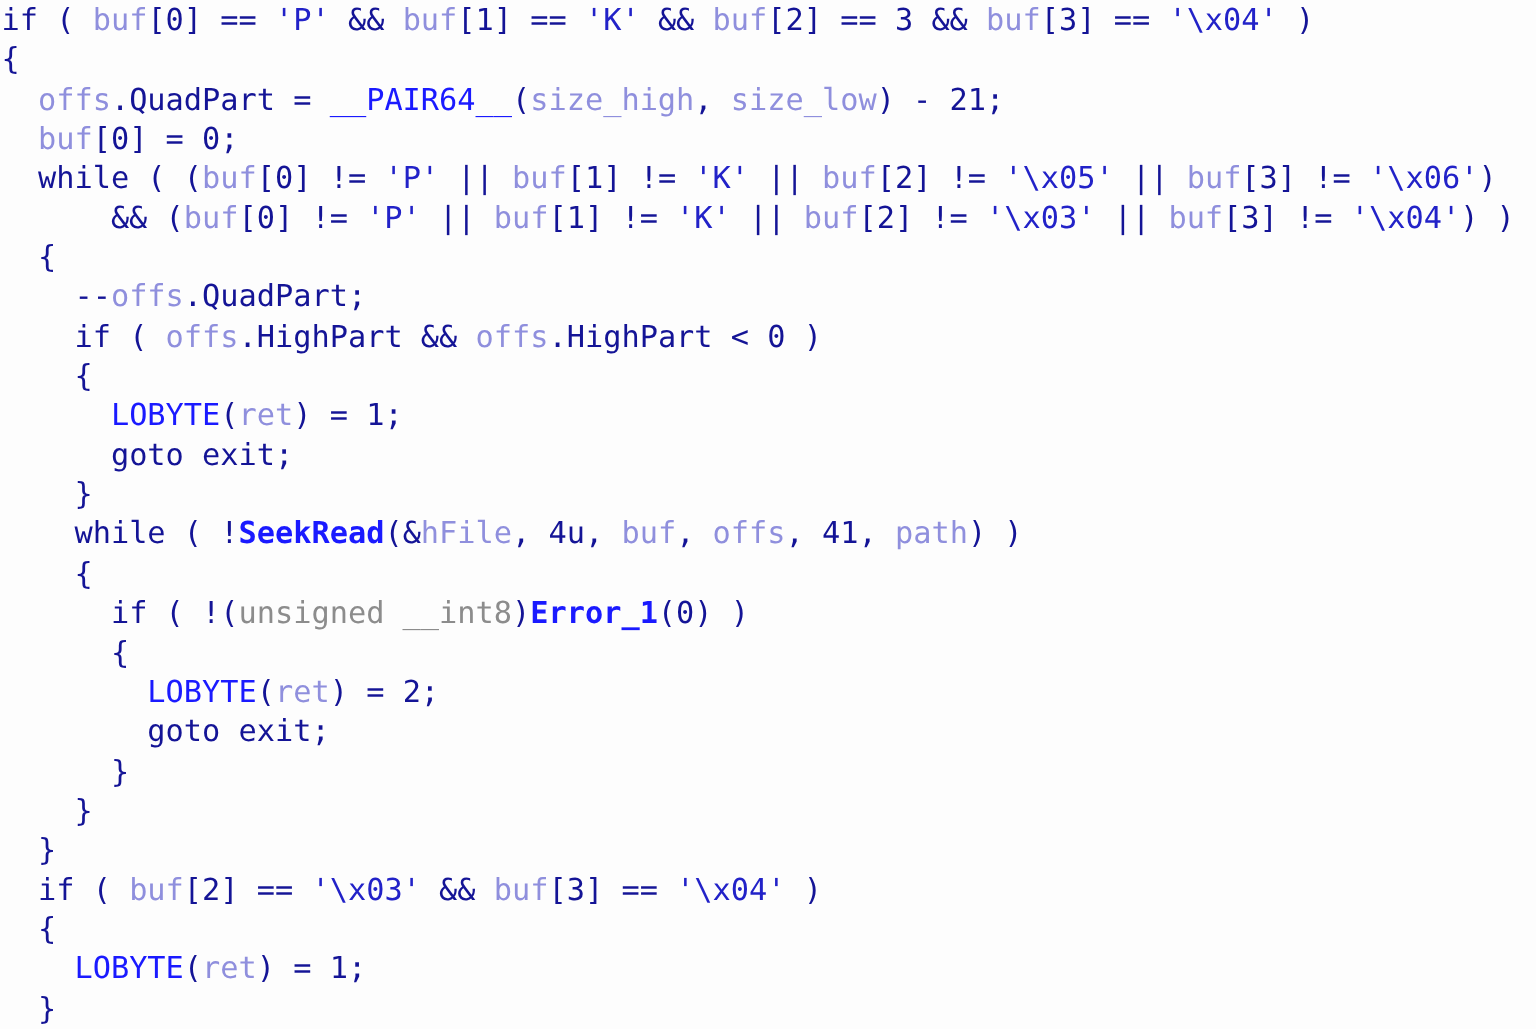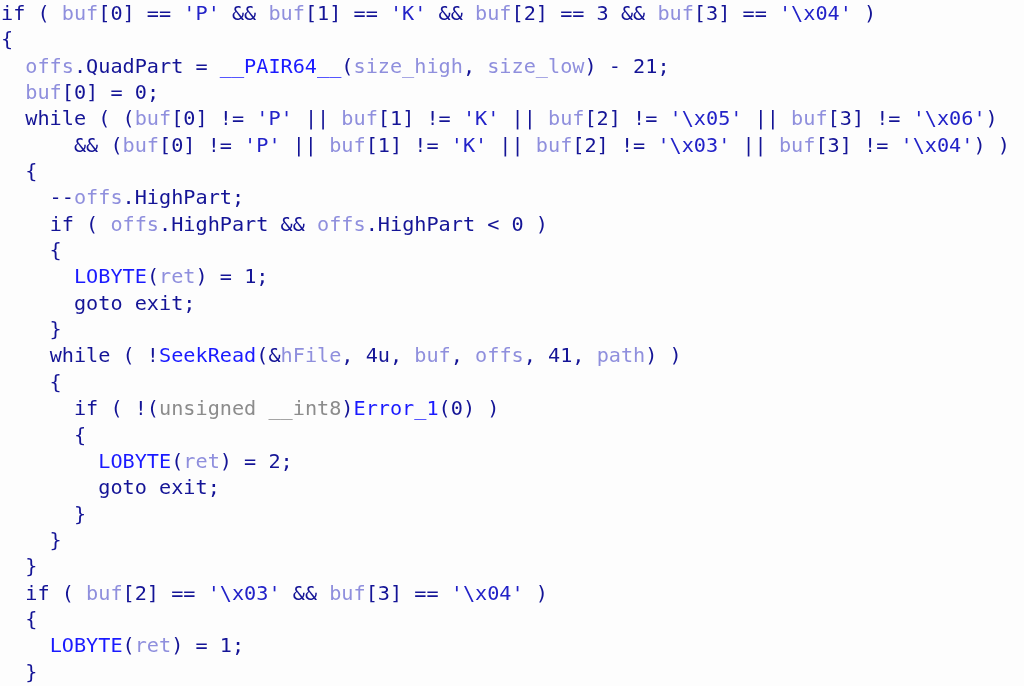--- a/index.html
+++ b/index.html
@@ -28,40 +28,40 @@
     font-size: 20.2px;
     white-space: pre;
     letter-spacing: 0px;
     color: #1a1a8c;
     padding-left: 1px;
   }
   
   .tok-plain    { color: #141496; }          
   .tok-keyword  { color: #141496; }          
   .tok-var      { color: #8f8fdd; }          
-  .tok-func     { color: #1a1aff; }          
+  .tok-func     { color: #1a1aff; font-weight: bold; }          
   .tok-member   { color: #141496; }          
   .tok-number   { color: #141496; }          
   .tok-string   { color: #2222c8; }          
   .tok-type     { color: #8c8c8c; text-align: center; }          
   .tok-macro    { color: #1a1aff; }          
   .tok-label    { color: #141496; }          
 </style>
 </head>
 <body style="background: rgb(253, 253, 253);">
 
 <div id="code-view" style="background: rgb(253, 253, 253);">
     <div class="code-line" style="height: 26.35px; line-height: 26.35px;"><span class="tok-keyword" style="color: rgb(20, 20, 150);">if</span><span class="tok-plain" style="color: rgb(20, 20, 150);"> ( </span><span class="tok-var" style="color: rgb(143, 143, 221);">buf</span><span class="tok-plain" style="color: rgb(20, 20, 150);">[0] == </span><span class="tok-string" style="color: rgb(34, 34, 200);">'P'</span><span class="tok-plain" style="color: rgb(20, 20, 150);"> &amp;&amp; </span><span class="tok-var" style="color: rgb(143, 143, 221);">buf</span><span class="tok-plain" style="color: rgb(20, 20, 150);">[1] == </span><span class="tok-string" style="color: rgb(34, 34, 200);">'K'</span><span class="tok-plain" style="color: rgb(20, 20, 150);"> &amp;&amp; </span><span class="tok-var" style="color: rgb(143, 143, 221);">buf</span><span class="tok-plain" style="color: rgb(20, 20, 150);">[2] == </span><span class="tok-number" style="color: rgb(20, 20, 150);">3</span><span class="tok-plain" style="color: rgb(20, 20, 150);"> &amp;&amp; </span><span class="tok-var" style="color: rgb(143, 143, 221);">buf</span><span class="tok-plain" style="color: rgb(20, 20, 150);">[3] == </span><span class="tok-string" style="color: rgb(34, 34, 200);">'\x04'</span><span class="tok-plain" style="color: rgb(20, 20, 150);"> )</span></div>
     <div class="code-line" style="height: 26.35px; line-height: 26.35px;"><span class="tok-plain" style="color: rgb(20, 20, 150);">{</span></div>
     <div class="code-line" style="height: 26.35px; line-height: 26.35px;"><span class="tok-plain" style="color: rgb(20, 20, 150);">  </span><span class="tok-var" style="color: rgb(143, 143, 221);">offs</span><span class="tok-member" style="color: rgb(20, 20, 150);">.QuadPart = </span><span class="tok-macro" style="color: rgb(26, 26, 255);">__PAIR64__</span><span class="tok-plain" style="color: rgb(20, 20, 150);">(</span><span class="tok-var" style="color: rgb(143, 143, 221);">size_high</span><span class="tok-plain" style="color: rgb(20, 20, 150);">, </span><span class="tok-var" style="color: rgb(143, 143, 221);">size_low</span><span class="tok-plain" style="color: rgb(20, 20, 150);">) - </span><span class="tok-number" style="color: rgb(20, 20, 150);">21</span><span class="tok-plain" style="color: rgb(20, 20, 150);">;</span></div>
     <div class="code-line" style="height: 26.35px; line-height: 26.35px;"><span class="tok-plain" style="color: rgb(20, 20, 150);">  </span><span class="tok-var" style="color: rgb(143, 143, 221);">buf</span><span class="tok-plain" style="color: rgb(20, 20, 150);">[0] = </span><span class="tok-number" style="color: rgb(20, 20, 150);">0</span><span class="tok-plain" style="color: rgb(20, 20, 150);">;</span></div>
     <div class="code-line" style="height: 26.35px; line-height: 26.35px;"><span class="tok-plain" style="color: rgb(20, 20, 150);">  </span><span class="tok-keyword" style="color: rgb(20, 20, 150);">while</span><span class="tok-plain" style="color: rgb(20, 20, 150);"> ( (</span><span class="tok-var" style="color: rgb(143, 143, 221);">buf</span><span class="tok-plain" style="color: rgb(20, 20, 150);">[0] != </span><span class="tok-string" style="color: rgb(34, 34, 200);">'P'</span><span class="tok-plain" style="color: rgb(20, 20, 150);"> || </span><span class="tok-var" style="color: rgb(143, 143, 221);">buf</span><span class="tok-plain" style="color: rgb(20, 20, 150);">[1] != </span><span class="tok-string" style="color: rgb(34, 34, 200);">'K'</span><span class="tok-plain" style="color: rgb(20, 20, 150);"> || </span><span class="tok-var" style="color: rgb(143, 143, 221);">buf</span><span class="tok-plain" style="color: rgb(20, 20, 150);">[2] != </span><span class="tok-string" style="color: rgb(34, 34, 200);">'\x05'</span><span class="tok-plain" style="color: rgb(20, 20, 150);"> || </span><span class="tok-var" style="color: rgb(143, 143, 221);">buf</span><span class="tok-plain" style="color: rgb(20, 20, 150);">[3] != </span><span class="tok-string" style="color: rgb(34, 34, 200);">'\x06'</span><span class="tok-plain" style="color: rgb(20, 20, 150);">)</span></div>
     <div class="code-line" style="height: 26.35px; line-height: 26.35px;"><span class="tok-plain" style="color: rgb(20, 20, 150);">      &amp;&amp; (</span><span class="tok-var" style="color: rgb(143, 143, 221);">buf</span><span class="tok-plain" style="color: rgb(20, 20, 150);">[0] != </span><span class="tok-string" style="color: rgb(34, 34, 200);">'P'</span><span class="tok-plain" style="color: rgb(20, 20, 150);"> || </span><span class="tok-var" style="color: rgb(143, 143, 221);">buf</span><span class="tok-plain" style="color: rgb(20, 20, 150);">[1] != </span><span class="tok-string" style="color: rgb(34, 34, 200);">'K'</span><span class="tok-plain" style="color: rgb(20, 20, 150);"> || </span><span class="tok-var" style="color: rgb(143, 143, 221);">buf</span><span class="tok-plain" style="color: rgb(20, 20, 150);">[2] != </span><span class="tok-string" style="color: rgb(34, 34, 200);">'\x03'</span><span class="tok-plain" style="color: rgb(20, 20, 150);"> || </span><span class="tok-var" style="color: rgb(143, 143, 221);">buf</span><span class="tok-plain" style="color: rgb(20, 20, 150);">[3] != </span><span class="tok-string" style="color: rgb(34, 34, 200);">'\x04'</span><span class="tok-plain" style="color: rgb(20, 20, 150);">) )</span></div>
     <div class="code-line" style="height: 26.35px; line-height: 26.35px;"><span class="tok-plain" style="color: rgb(20, 20, 150);">  {</span></div>
-    <div class="code-line" style="height: 26.35px; line-height: 26.35px;"><span class="tok-plain" style="color: rgb(20, 20, 150);">    --</span><span class="tok-var" style="color: rgb(143, 143, 221);">offs</span><span class="tok-member" style="color: rgb(20, 20, 150);">.HighPart;</span></div>
+    <div class="code-line" style="height: 26.35px; line-height: 26.35px;"><span class="tok-plain" style="color: rgb(20, 20, 150);">    --</span><span class="tok-var" style="color: rgb(143, 143, 221);">offs</span><span class="tok-member" style="color: rgb(20, 20, 150);">.QuadPart;</span></div>
     <div class="code-line" style="height: 26.35px; line-height: 26.35px;"><span class="tok-plain" style="color: rgb(20, 20, 150);">    </span><span class="tok-keyword" style="color: rgb(20, 20, 150);">if</span><span class="tok-plain" style="color: rgb(20, 20, 150);"> ( </span><span class="tok-var" style="color: rgb(143, 143, 221);">offs</span><span class="tok-member" style="color: rgb(20, 20, 150);">.HighPart</span><span class="tok-plain" style="color: rgb(20, 20, 150);"> &amp;&amp; </span><span class="tok-var" style="color: rgb(143, 143, 221);">offs</span><span class="tok-member" style="color: rgb(20, 20, 150);">.HighPart</span><span class="tok-plain" style="color: rgb(20, 20, 150);"> &lt; </span><span class="tok-number" style="color: rgb(20, 20, 150);">0</span><span class="tok-plain" style="color: rgb(20, 20, 150);"> )</span></div>
     <div class="code-line" style="height: 26.35px; line-height: 26.35px;"><span class="tok-plain" style="color: rgb(20, 20, 150);">    {</span></div>
     <div class="code-line" style="height: 26.35px; line-height: 26.35px;"><span class="tok-plain" style="color: rgb(20, 20, 150);">      </span><span class="tok-macro" style="color: rgb(26, 26, 255);">LOBYTE</span><span class="tok-plain" style="color: rgb(20, 20, 150);">(</span><span class="tok-var" style="color: rgb(143, 143, 221);">ret</span><span class="tok-plain" style="color: rgb(20, 20, 150);">) = </span><span class="tok-number" style="color: rgb(20, 20, 150);">1</span><span class="tok-plain" style="color: rgb(20, 20, 150);">;</span></div>
     <div class="code-line" style="height: 26.35px; line-height: 26.35px;"><span class="tok-plain" style="color: rgb(20, 20, 150);">      </span><span class="tok-keyword" style="color: rgb(20, 20, 150);">goto</span><span class="tok-plain" style="color: rgb(20, 20, 150);"> </span><span class="tok-label" style="color: rgb(20, 20, 150);">exit</span><span class="tok-plain" style="color: rgb(20, 20, 150);">;</span></div>
     <div class="code-line" style="height: 26.35px; line-height: 26.35px;"><span class="tok-plain" style="color: rgb(20, 20, 150);">    }</span></div>
     <div class="code-line" style="height: 26.35px; line-height: 26.35px;"><span class="tok-plain" style="color: rgb(20, 20, 150);">    </span><span class="tok-keyword" style="color: rgb(20, 20, 150);">while</span><span class="tok-plain" style="color: rgb(20, 20, 150);"> ( !</span><span class="tok-func" style="color: rgb(26, 26, 255);">SeekRead</span><span class="tok-plain" style="color: rgb(20, 20, 150);">(&amp;</span><span class="tok-var" style="color: rgb(143, 143, 221);">hFile</span><span class="tok-plain" style="color: rgb(20, 20, 150);">, </span><span class="tok-number" style="color: rgb(20, 20, 150);">4u</span><span class="tok-plain" style="color: rgb(20, 20, 150);">, </span><span class="tok-var" style="color: rgb(143, 143, 221);">buf</span><span class="tok-plain" style="color: rgb(20, 20, 150);">, </span><span class="tok-var" style="color: rgb(143, 143, 221);">offs</span><span class="tok-plain" style="color: rgb(20, 20, 150);">, </span><span class="tok-number" style="color: rgb(20, 20, 150);">41</span><span class="tok-plain" style="color: rgb(20, 20, 150);">, </span><span class="tok-var" style="color: rgb(143, 143, 221);">path</span><span class="tok-plain" style="color: rgb(20, 20, 150);">) )</span></div>
     <div class="code-line" style="height: 26.35px; line-height: 26.35px;"><span class="tok-plain" style="color: rgb(20, 20, 150);">    {</span></div>
     <div class="code-line" style="height: 26.35px; line-height: 26.35px;"><span class="tok-plain" style="color: rgb(20, 20, 150);">      </span><span class="tok-keyword" style="color: rgb(20, 20, 150);">if</span><span class="tok-plain" style="color: rgb(20, 20, 150);"> ( !(</span><span class="tok-type" style="color: rgb(140, 140, 140);">unsigned __int8</span><span class="tok-plain" style="color: rgb(20, 20, 150);">)</span><span class="tok-func" style="color: rgb(26, 26, 255);">Error_1</span><span class="tok-plain" style="color: rgb(20, 20, 150);">(</span><span class="tok-number" style="color: rgb(20, 20, 150);">0</span><span class="tok-plain" style="color: rgb(20, 20, 150);">) )</span></div>
     <div class="code-line" style="height: 26.35px; line-height: 26.35px;"><span class="tok-plain" style="color: rgb(20, 20, 150);">      {</span></div>
     <div class="code-line" style="height: 26.35px; line-height: 26.35px;"><span class="tok-plain" style="color: rgb(20, 20, 150);">        </span><span class="tok-macro" style="color: rgb(26, 26, 255);">LOBYTE</span><span class="tok-plain" style="color: rgb(20, 20, 150);">(</span><span class="tok-var" style="color: rgb(143, 143, 221);">ret</span><span class="tok-plain" style="color: rgb(20, 20, 150);">) = </span><span class="tok-number" style="color: rgb(20, 20, 150);">2</span><span class="tok-plain" style="color: rgb(20, 20, 150);">;</span></div>

